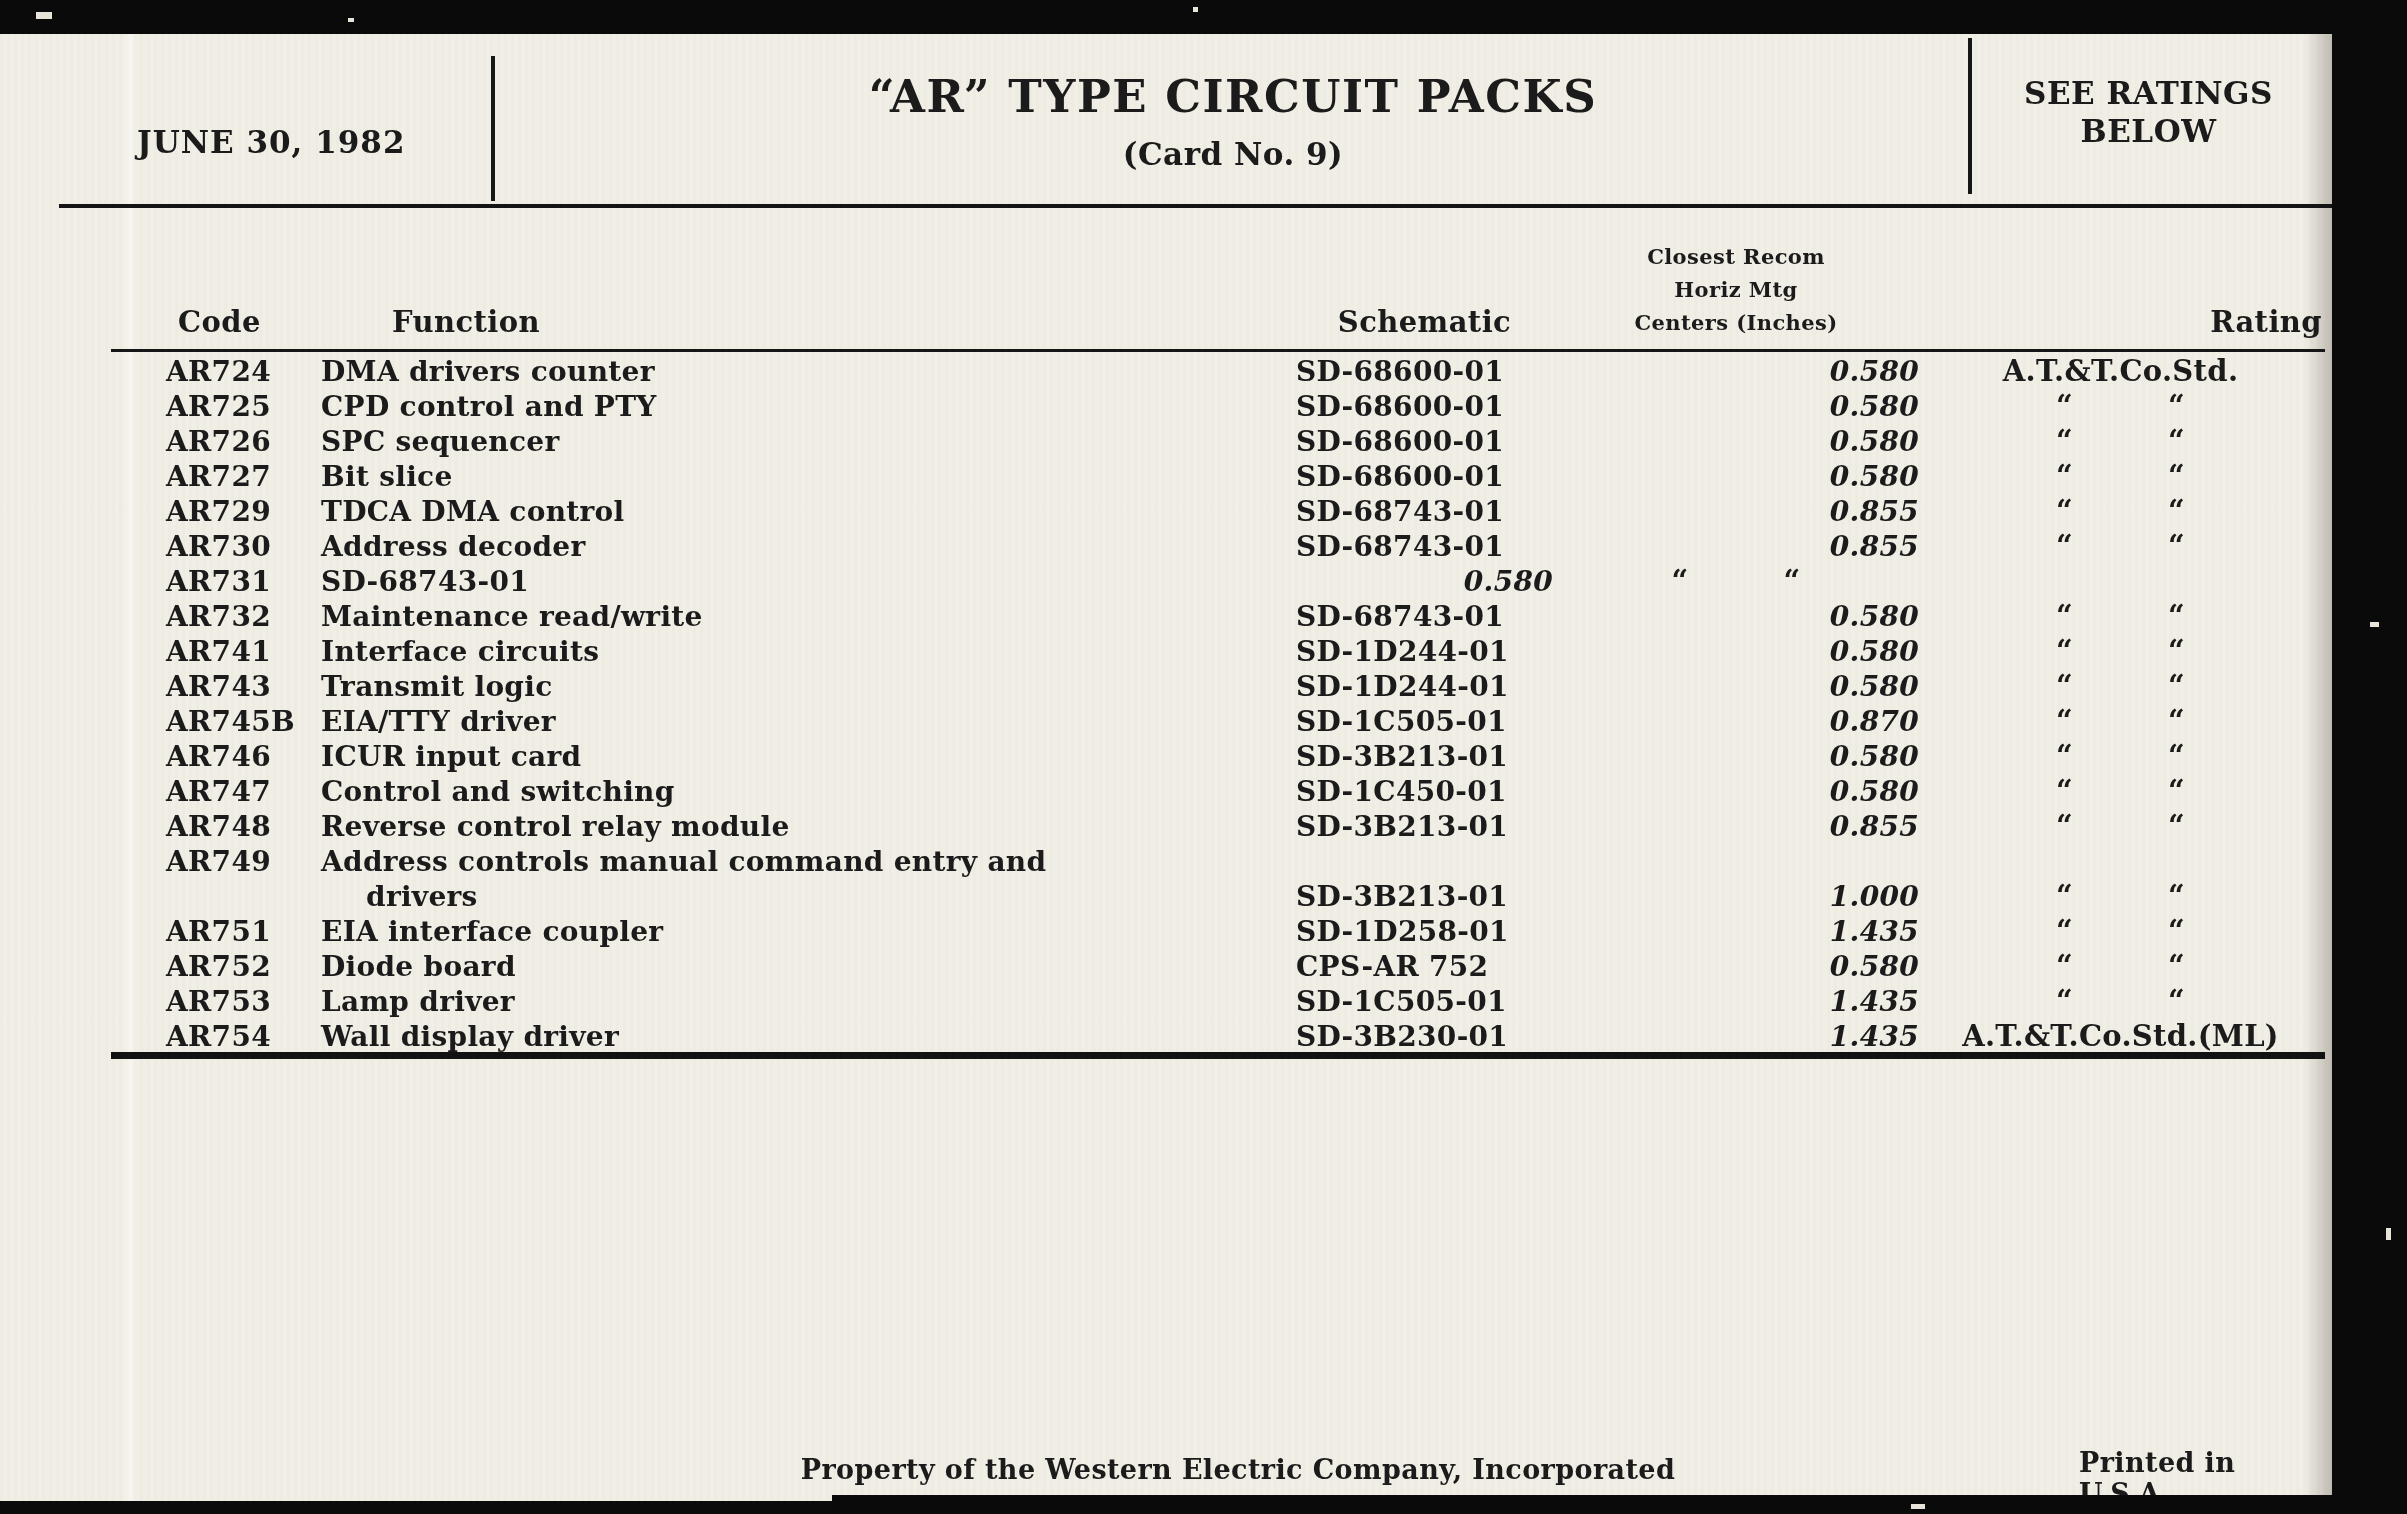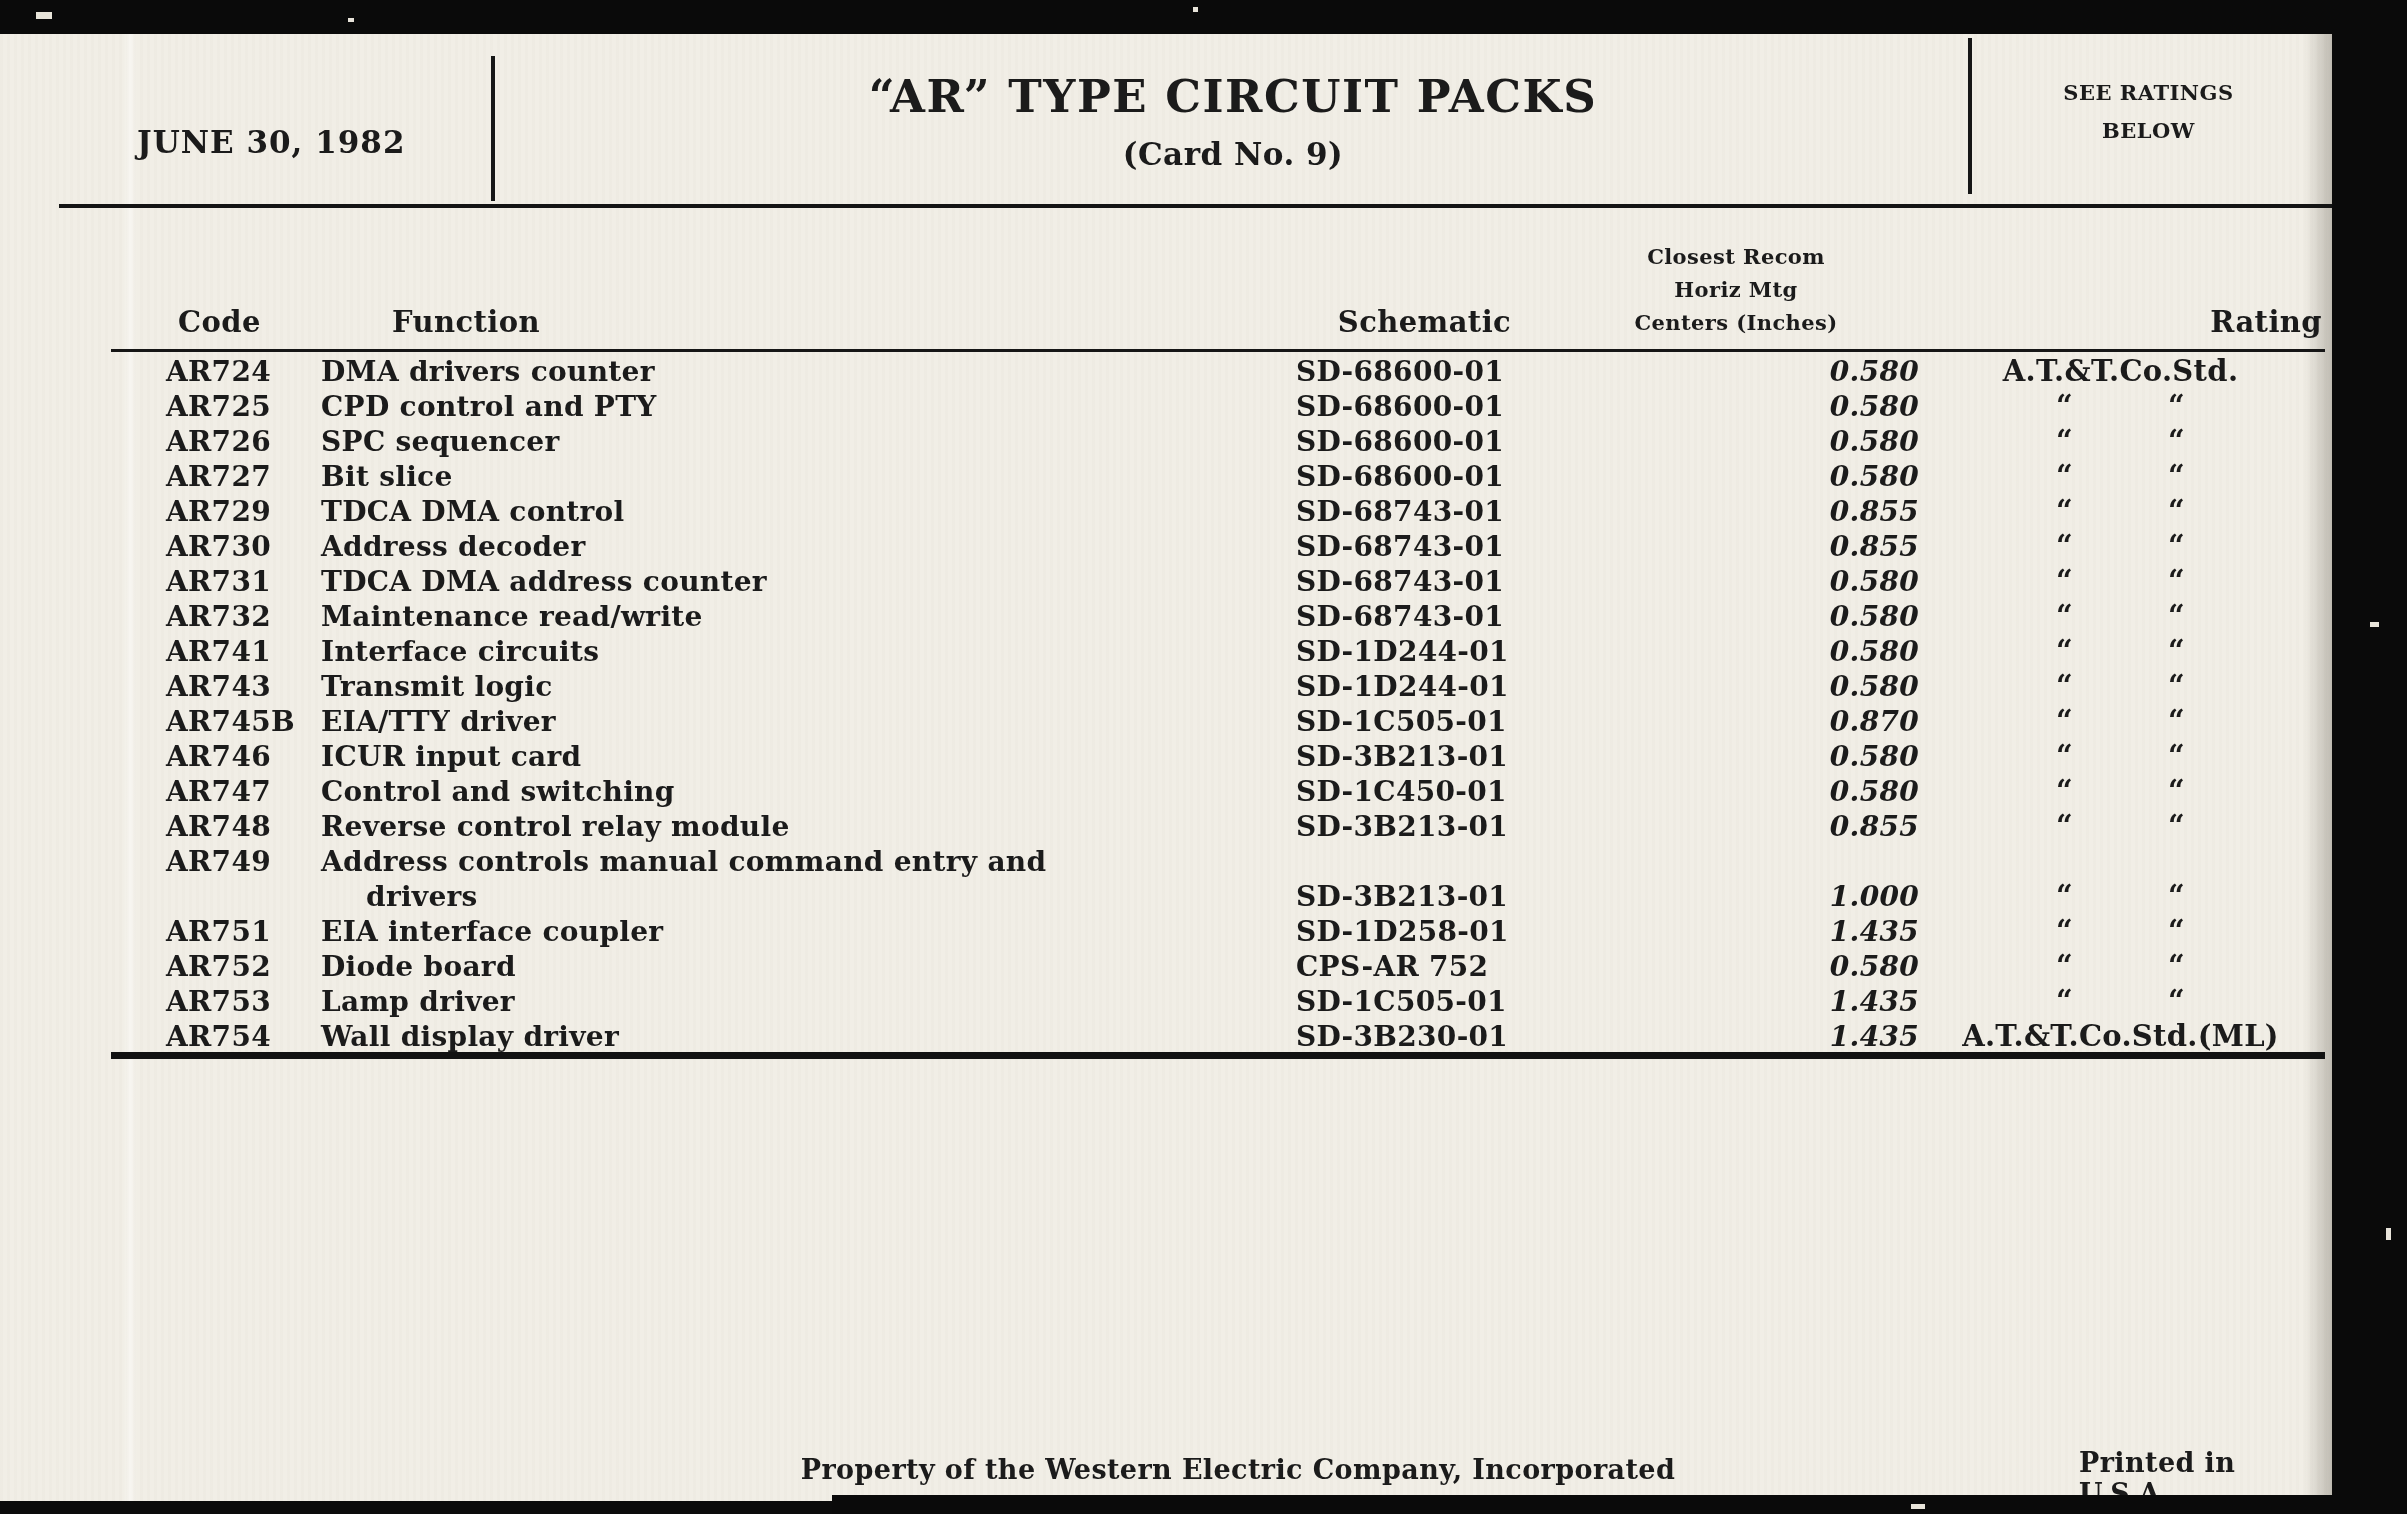--- a/index.html
+++ b/index.html
@@ -38,21 +38,21 @@
   }
 
   
   .date { position:absolute; left:137px; top:90px; font-size:31px; letter-spacing:1px; }
   .vdiv { position:absolute; width:4px; background:#161616; }
   .vdiv-1 { left:491px; top:22px; height:145px; }
   .vdiv-2 { left:1968px; top:4px; height:156px; }
   .title-block { position:absolute; left:515px; top:36px; width:1436px; text-align:center; }
   .title { font-size:45px; letter-spacing:1.5px; }
   .subtitle { font-size:31px; margin-top:13px; letter-spacing:0.5px; }
-  .ratings-note { position:absolute; left:1980px; top:40px; width:337px; text-align:center; font-size:21px; line-height:38px; letter-spacing:0.5px; }
+  .ratings-note { position:absolute; left:1980px; top:40px; width:337px; text-align:center; font-size:31px; line-height:38px; letter-spacing:0.5px; }
 
   .header-rule { position:absolute; left:59px; top:170px; width:2273px; height:4px; background:#141414; }
 
   
   .col-headers {
     position:absolute; left:114px; top:184px; width:2210px; height:127px;
     display:grid; grid-template-columns:52px 155px 975px 257px 366px 403px;
     align-items:end; padding-bottom:6px;
     font-size:29px; letter-spacing:0.4px;
   }
@@ -195,21 +195,20 @@
         <div class="c rating">
           <div class="ditto-pair">
             <div class="dm">“</div>
             <div class="dm">“</div>
           </div>
         </div>
       </div>
       <div class="trow">
         <div class="c gut"></div>
         <div class="c code">AR731</div>
-        <div class="c func">TDCA DMA address counter</div>
         <div class="c schem">SD-68743-01</div>
         <div class="c centers">0.580</div>
         <div class="c rating">
           <div class="ditto-pair">
             <div class="dm">“</div>
             <div class="dm">“</div>
           </div>
         </div>
       </div>
       <div class="trow">

